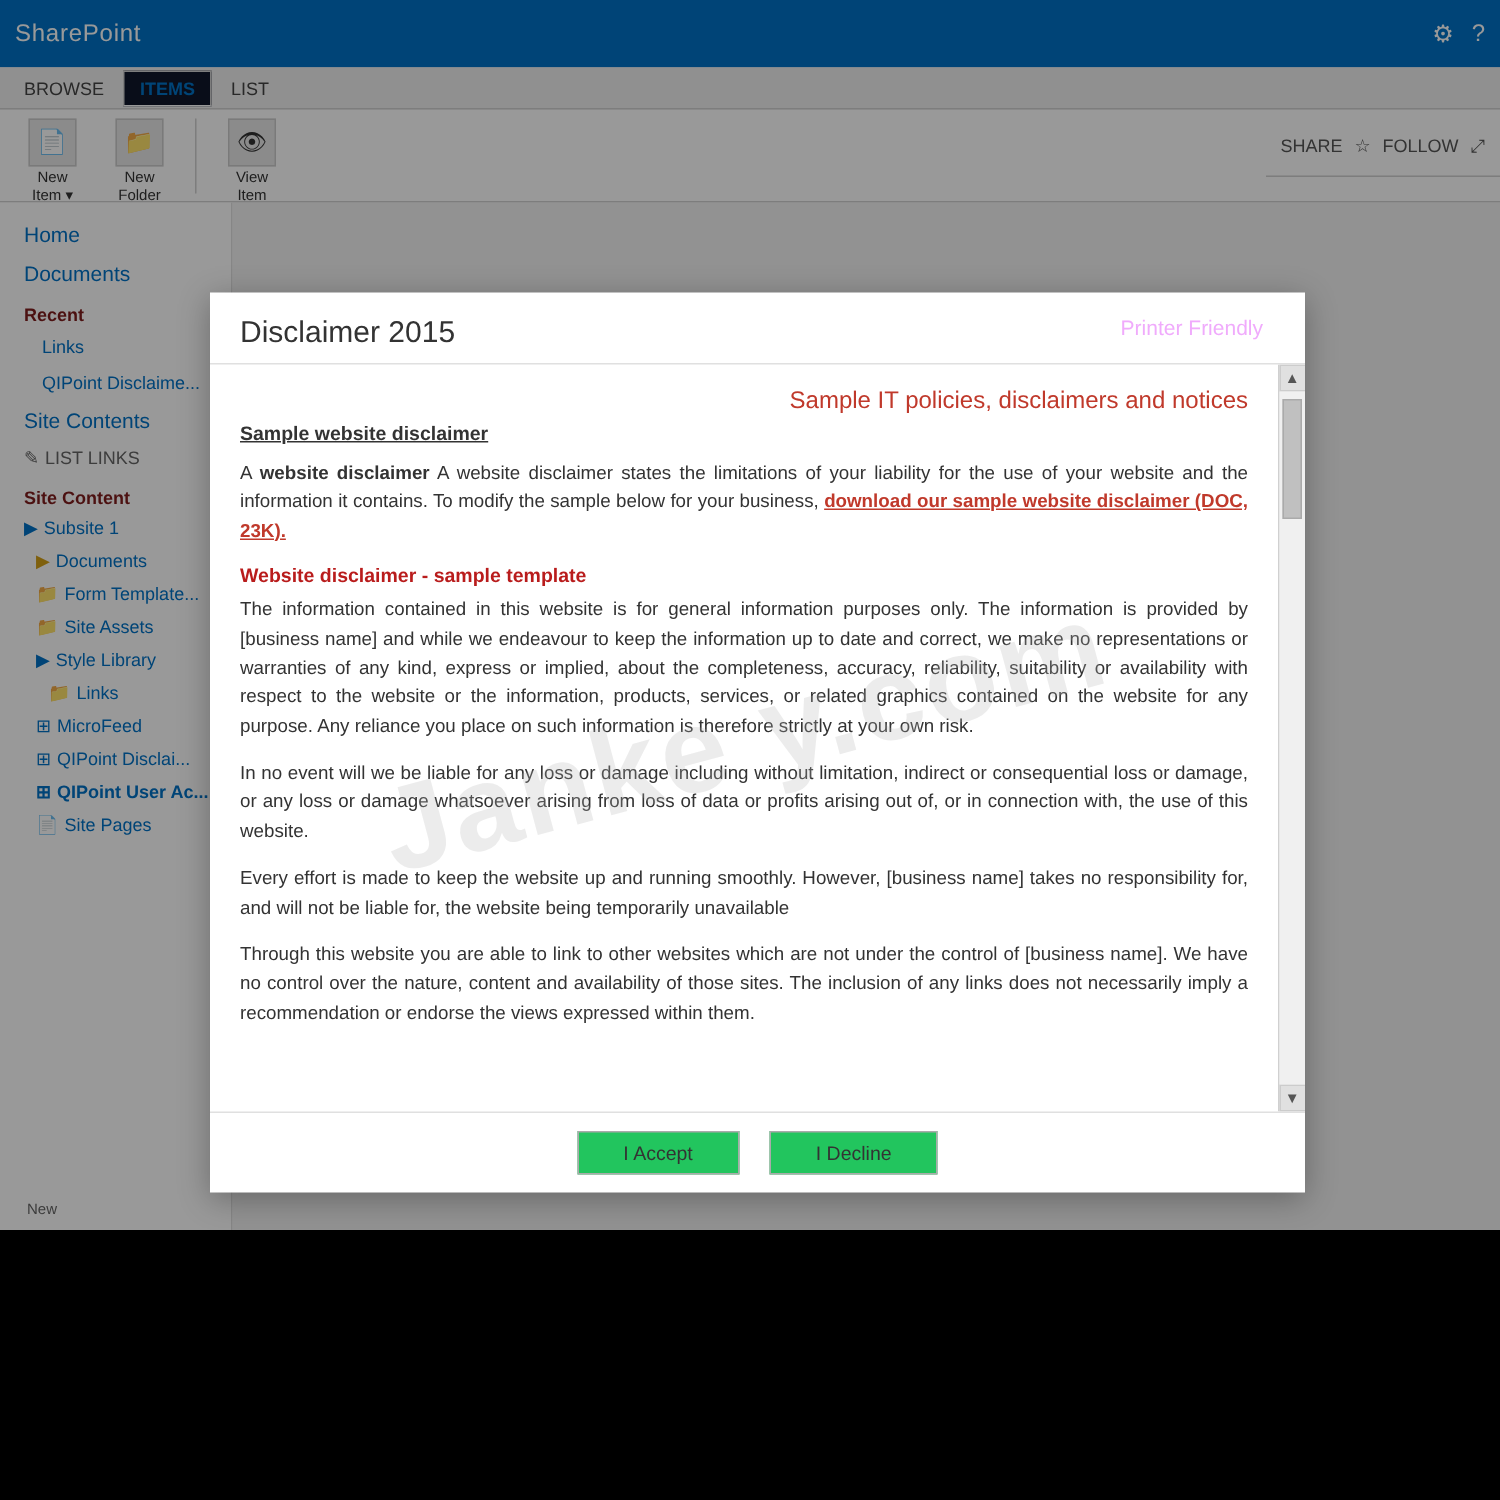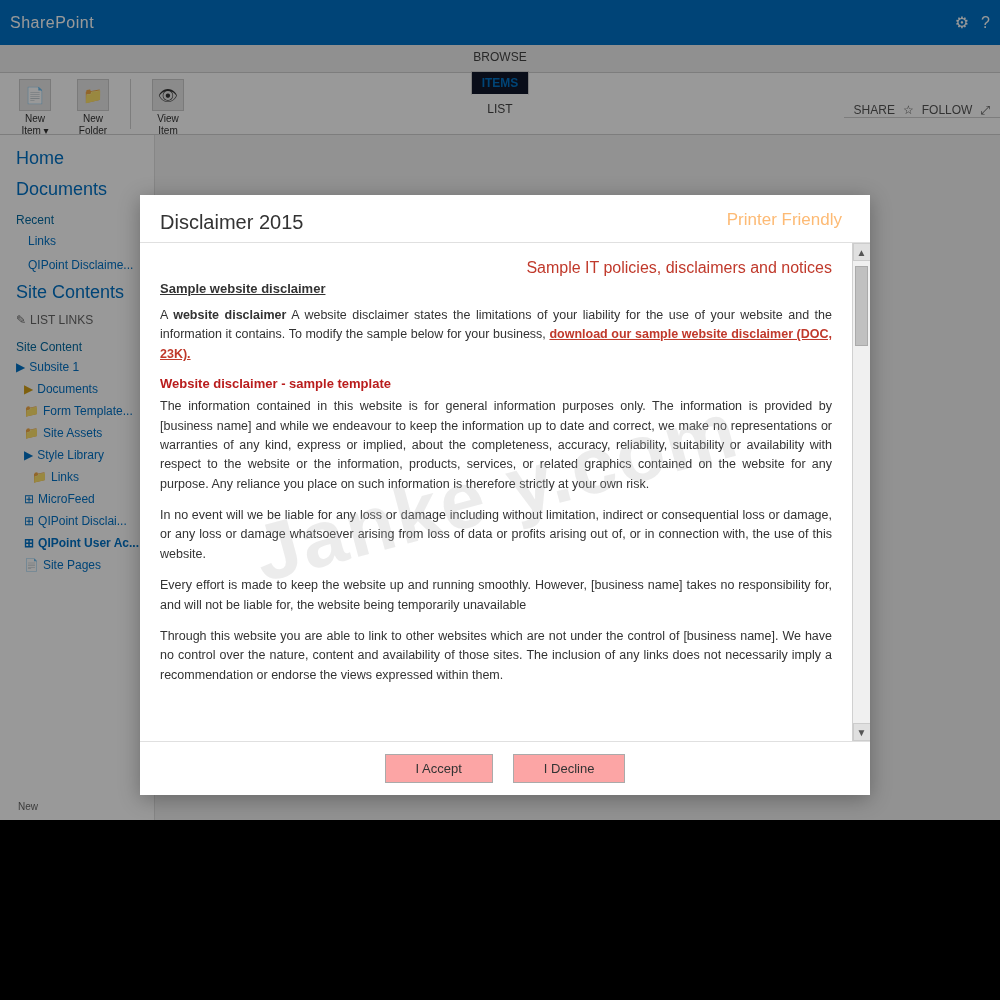--- a/index.html
+++ b/index.html
@@ -54,21 +54,20 @@
       height: 90px;
     }
     .sp-ribbon-tabs {
       display: flex;
       background: #f1f1f1;
       border-bottom: 1px solid #d0d0d0;
       height: 28px;
       align-items: center;
       padding: 0 5px;
       gap: 2px;
-      flex-direction: column;
     }
     .sp-tab {
       padding: 4px 10px;
       font-size: 12px;
       color: #444;
       cursor: pointer;
       border: 1px solid transparent;
     }
     .sp-tab.active {
       background: #0f172a;
@@ -120,27 +119,27 @@
     
     .sp-leftnav {
       width: 155px;
       background: #fff;
       border-right: 1px solid #e0e0e0;
       padding: 8px 0;
       overflow: hidden;
     }
     .sp-nav-item {
       padding: 5px 16px;
-      font-size: 18px;
+      font-size: 14px;
       color: #0072c6;
       cursor: pointer;
     }
     .sp-nav-item.section-header {
-      color: #0369a1;
-      font-weight: 400;
+      color: #7f1d1d;
+      font-weight: 700;
       font-size: 12px;
       padding: 8px 16px 2px 16px;
     }
     .sp-nav-item.sub {
       padding-left: 28px;
       font-size: 12px;
     }
     .sp-nav-edit {
       padding: 5px 16px;
       font-size: 12px;
@@ -197,22 +196,22 @@
     }
     .dialog-title {
       font-size: 20px;
       font-weight: 300;
       color: #333;
     }
     .dialog-printer-friendly {
       position: absolute;
       top: 210px;
       right: 158px;
-      color: #fdba74;
-      font-size: 17px;
+      color: #f0abfc;
+      font-size: 14px;
       cursor: pointer;
       z-index: 21;
     }
 
     
     .dialog-body-wrap {
       display: flex;
       flex: 1;
       overflow: hidden;
       position: relative;
@@ -315,21 +314,21 @@
       padding: 12px 20px;
       border-top: 1px solid #e0e0e0;
       display: flex;
       justify-content: center;
       gap: 20px;
       flex-shrink: 0;
     }
     .dialog-btn {
       padding: 6px 30px;
       border: 1px solid #aaa;
-      background: #fca5a5;
+      background: #22c55e;
       font-size: 13px;
       color: #333;
       cursor: pointer;
       min-width: 100px;
     }
 
     
     .bottom-black {
       position: absolute;
       top: 820px;
@@ -428,21 +427,21 @@
       </div>
       <div class="sp-nav-folder-item" style="padding-left:24px">
         <span>📄</span>
         <span>Site Pages</span>
       </div>
     </div>
 
     <div class="sp-main"></div>
   </div>
 
-  <div style="position:absolute;top:90px;right:0;display:flex;align-items:flex-end;gap:8px;padding:0 10px;height:28px;background:#fff;border-bottom:1px solid #d0d0d0;font-size:12px;color:#555">
+  <div style="position:absolute;top:90px;right:0;display:flex;align-items:flex-start;gap:8px;padding:0 10px;height:28px;background:#fff;border-bottom:1px solid #d0d0d0;font-size:12px;color:#555">
     <span>SHARE</span>
     <span>☆</span>
     <span>FOLLOW</span>
     <span>⤢</span>
   </div>
 </div>
 
 <div class="overlay"></div>
 
 <div class="dialog">

